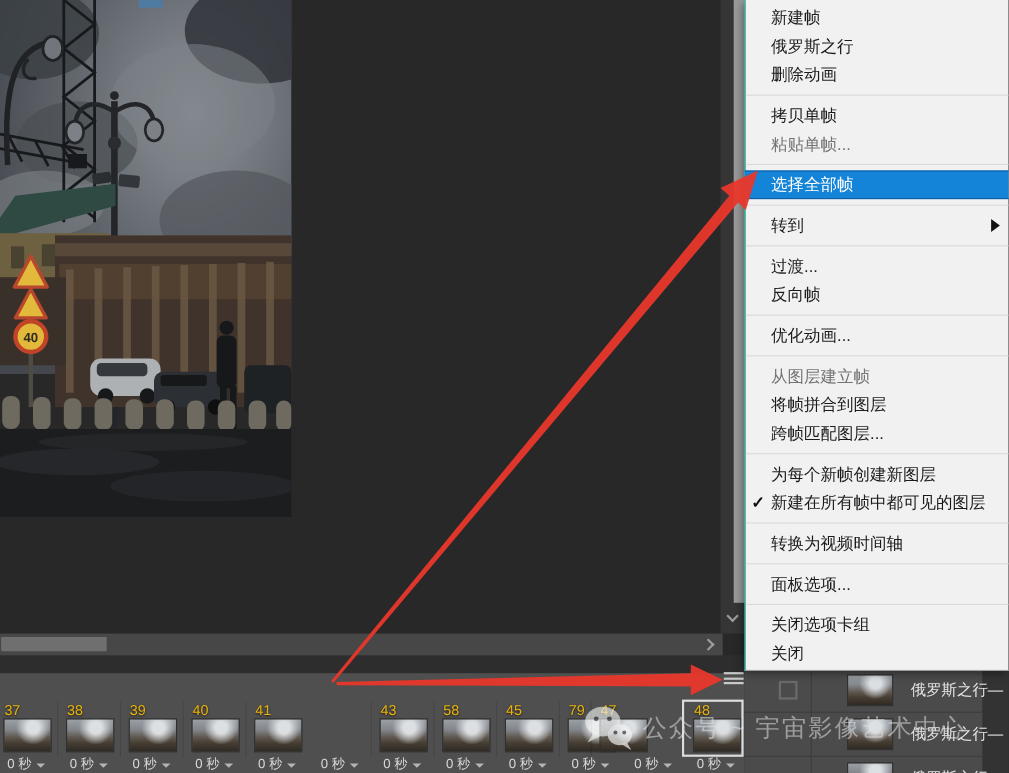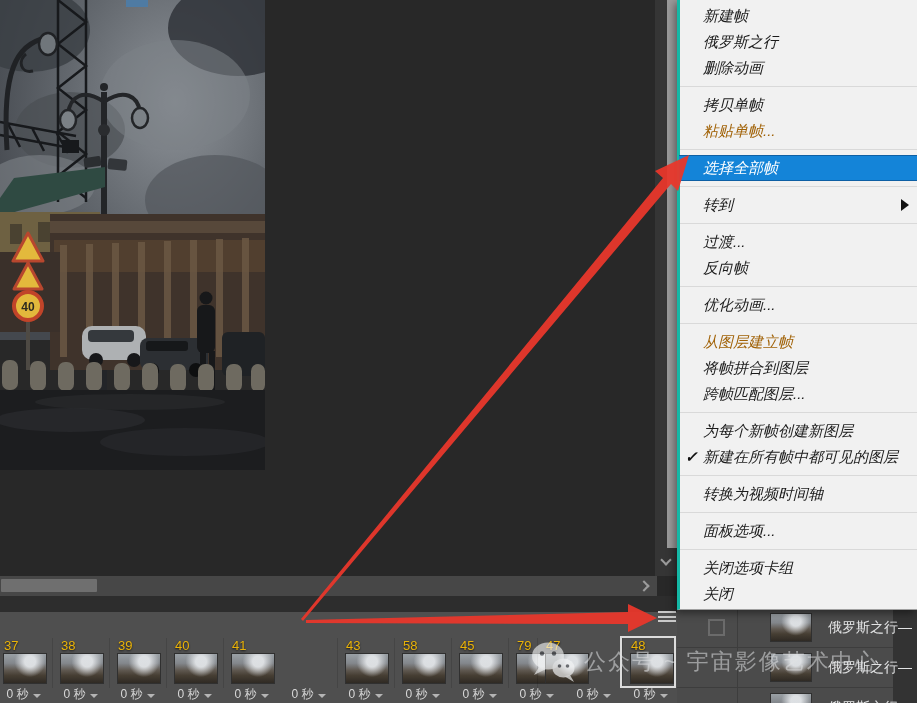--- a/index.html
+++ b/index.html
@@ -32,25 +32,25 @@
       linear-gradient(180deg,#9aa0a5 0%,#83878c 32%,#5f5850 56%,#463e33 74%,#2f2a24 100%); }
   #frame-selected-border { position:absolute; left:620px; top:636px; width:56px; height:52px;
     border:2px solid #dcdcdc; z-index:4; }
   .frame-dur { position:absolute; top:686px; width:57px; height:17px; display:flex; align-items:center;
     justify-content:center; gap:4px; color:#d8d8d8; font-size:12px; cursor:pointer; }
   .dur-arrow { width:0; height:0; border-left:4px solid transparent; border-right:4px solid transparent;
     border-top:4px solid #b5b5b5; margin-top:2px; }
 
   
   #context-menu { position:absolute; left:677px; top:0; width:240px; height:610px; background:#f1f1f1;
-    border-left:3px solid #14b8a6; border-bottom:1px solid #a0a0a0; padding-top:3px; z-index:30;
-    box-shadow:-2px 3px 8px rgba(0,0,0,.45);font-style:italic; }
+    border-left:1px solid #14b8a6; border-bottom:1px solid #a0a0a0; padding-top:3px; z-index:30;
+    box-shadow:-2px 3px 8px rgba(0,0,0,.45); }
   .menu-item { position:relative; height:26px; display:flex; align-items:center; padding-left:23px;
     font-size:15px; color:#1b1b1b; cursor:pointer; white-space:nowrap; }
-  .menu-item.disabled { color:#a16207; cursor:default; }
+  .menu-item.disabled { color:#737373; cursor:default; }
   .menu-sep { height:11px; display:flex; align-items:center; }
   .menu-sep div { width:100%; height:1px; background:#d9d9d9; }
   .menu-item.highlighted { height:26px; background:#1484d8; color:#fff;
     border-top:1px solid #0d5fa4; border-bottom:1px solid #0d5fa4; margin-left:-1px; padding-left:24px; }
   .submenu-arrow { position:absolute; right:8px; top:50%; transform:translateY(-50%);
     width:0; height:0; border-top:6px solid transparent; border-bottom:6px solid transparent;
     border-left:8px solid #121212; }
   .menu-check { position:absolute; left:5px; top:50%; transform:translateY(-50%);
     font-size:15px; font-weight:bold; color:#111; }
 

